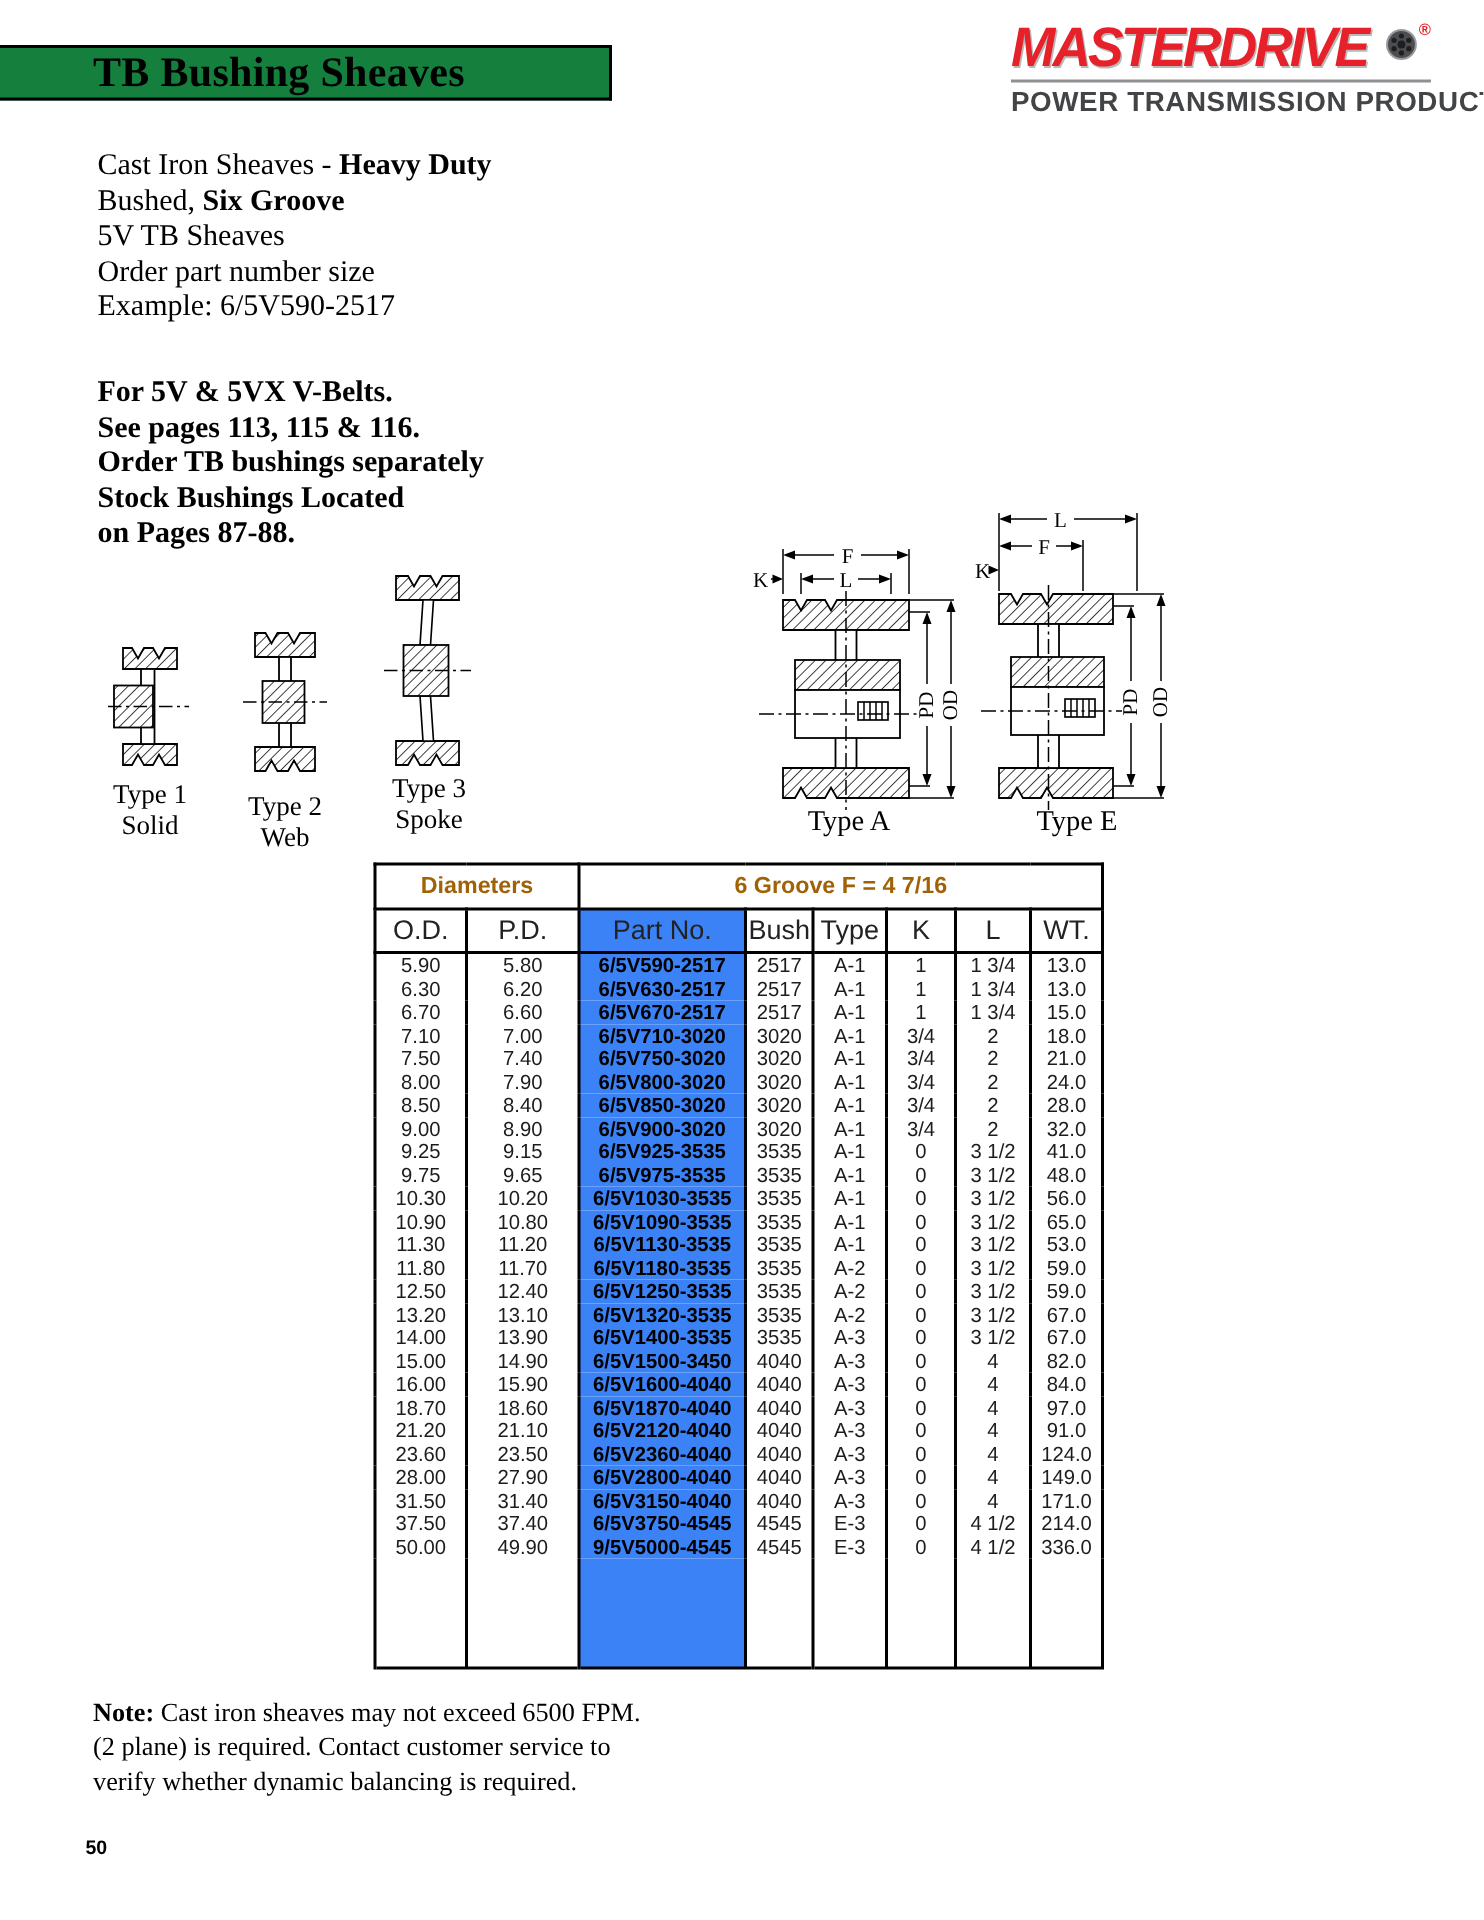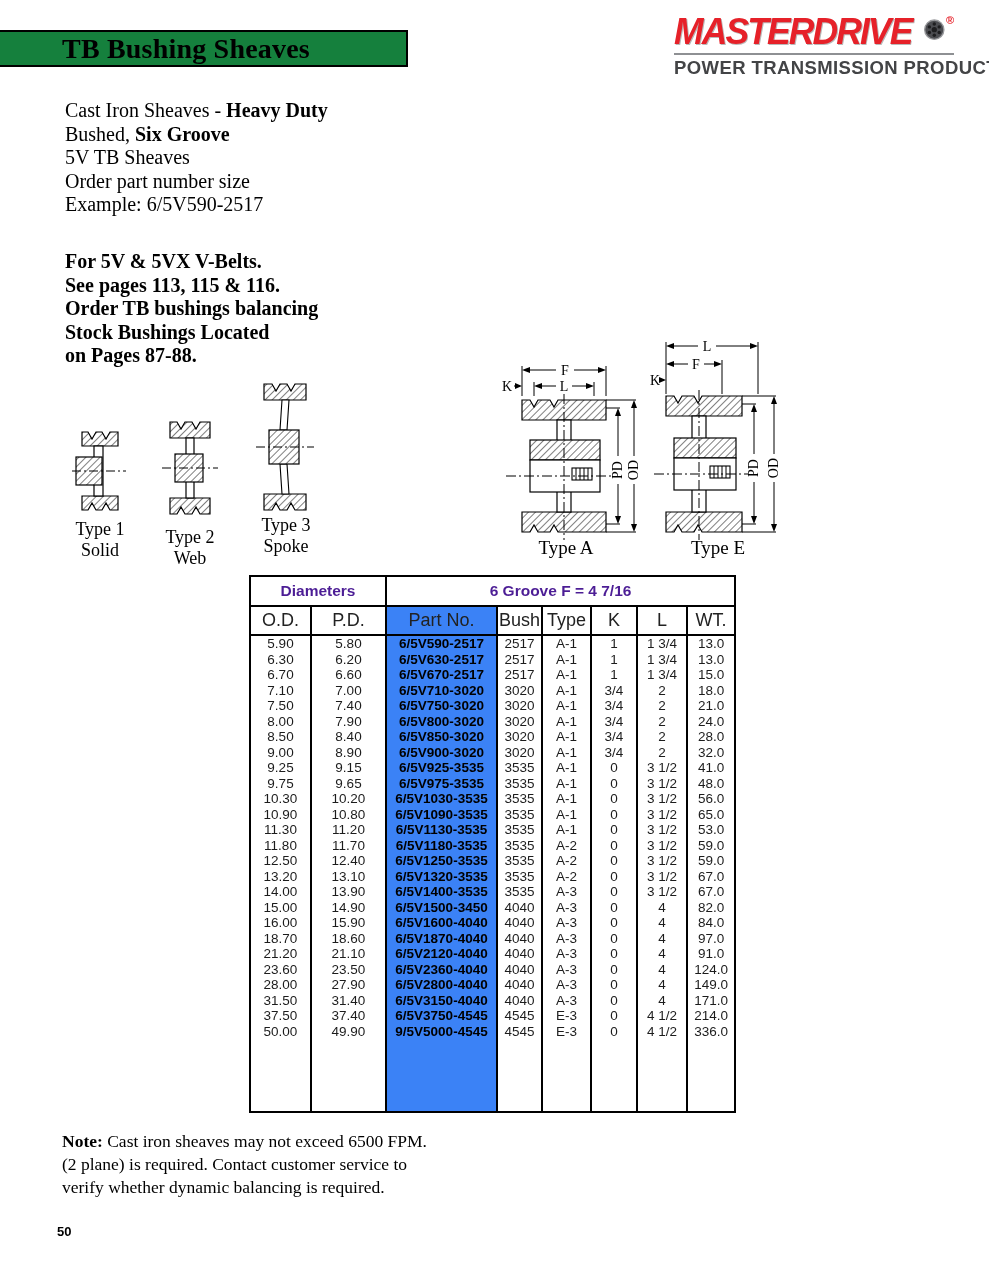--- a/index.html
+++ b/index.html
@@ -31,21 +31,21 @@
   
   .fig{position:absolute;}
   .figlbl{position:absolute;text-align:center;font-size:18px;line-height:21px;}
   svg text{font-family:"Liberation Serif","DejaVu Serif",serif;}
 
   
   #tbl-wrap{position:absolute;left:249px;top:575px;}
   table{border-collapse:collapse;table-layout:fixed;width:485px;
     font-family:"Liberation Sans","DejaVu Sans",sans-serif;color:#1c1c1c;}
   table,th,td{border:2px solid #000;}
-  th.group{height:26px;font-size:15.5px;font-weight:bold;color:#4c1d95;}
+  th.group{height:26px;font-size:15.5px;font-weight:bold;color:#a16207;}
   th.colh{height:25px;font-size:18px;font-weight:normal;color:#222;}
   tbody td{border-top:none;border-bottom:none;height:15.5px;padding:0;
     font-size:13.5px;line-height:15.5px;text-align:center;white-space:nowrap;}
   td.hl,th.hl{background:#3b82f6;}
   td.pn{font-weight:bold;color:#000;}
   tr.filler td{height:72px;border-top:none;}
 
   
   #note{position:absolute;left:62px;top:1130px;font-size:17.5px;line-height:23px;}
   #pagenum{position:absolute;left:57px;top:1224px;
@@ -84,21 +84,21 @@
     <div><span>Cast Iron Sheaves - </span><b>Heavy Duty</b></div>
     <div><span>Bushed, </span><b>Six Groove</b></div>
     <div>5V TB Sheaves</div>
     <div>Order part number size</div>
     <div>Example: 6/5V590-2517</div>
   </div>
 
   <div id="callout">
     <div>For 5V &amp; 5VX V-Belts.</div>
     <div>See pages 113, 115 &amp; 116.</div>
-    <div>Order TB bushings balancing</div>
+    <div>Order TB bushings separately</div>
     <div>Stock Bushings Located</div>
     <div>on Pages 87-88.</div>
   </div>
 
   <svg class="fig" style="left:72px;top:428px;" width="54" height="86" viewBox="0 0 54 86">
     <defs>
         <pattern id="h1" width="5" height="5" patternUnits="userSpaceOnUse" patternTransform="rotate(45)">
       <rect width="5" height="5" fill="#fff"></rect>
           <line x1="0" y1="0" x2="0" y2="5" stroke="#000" stroke-width="1"></line>
         </pattern>

